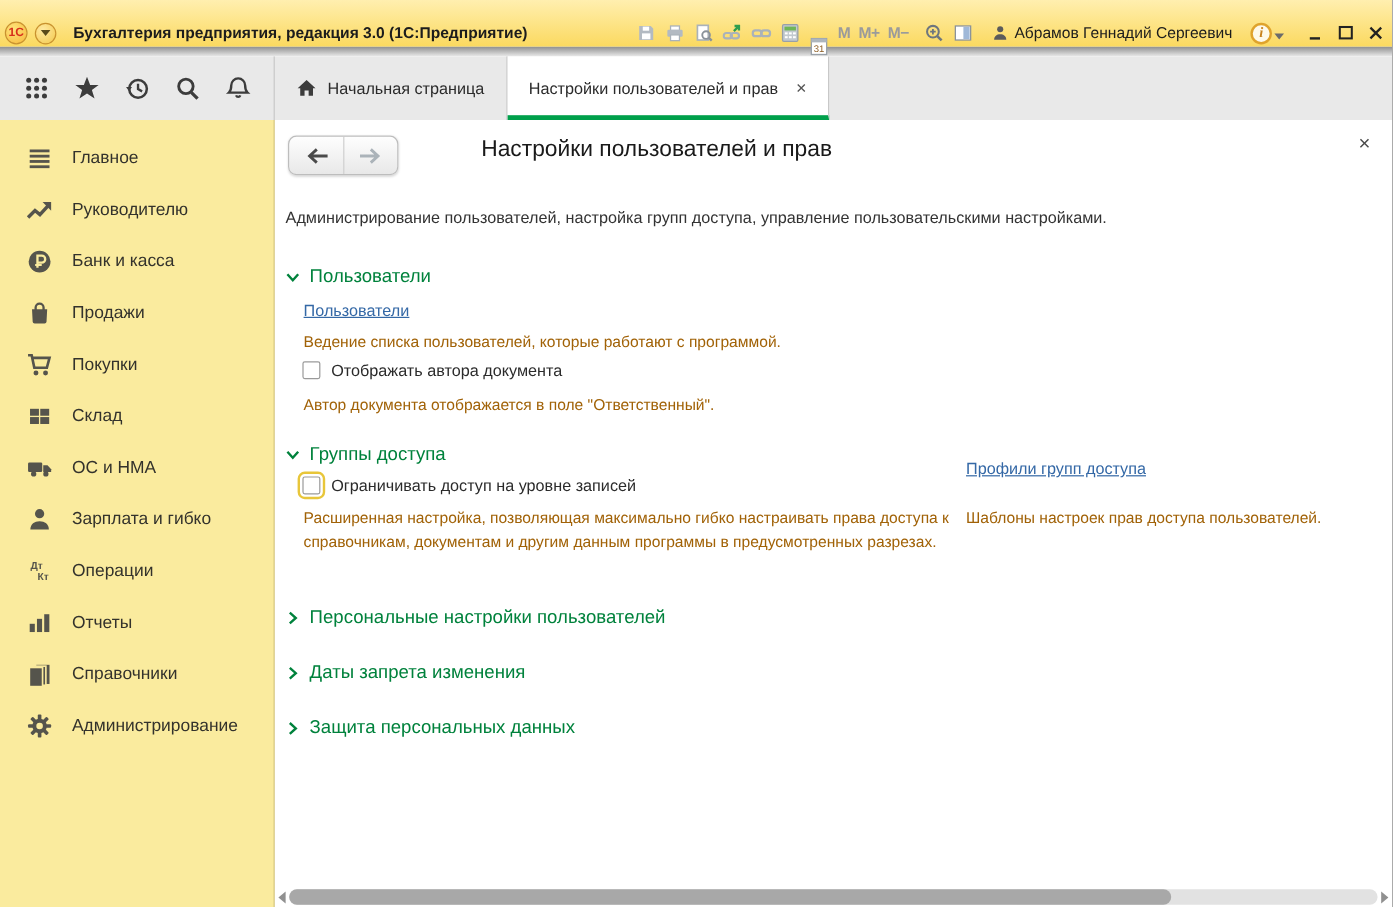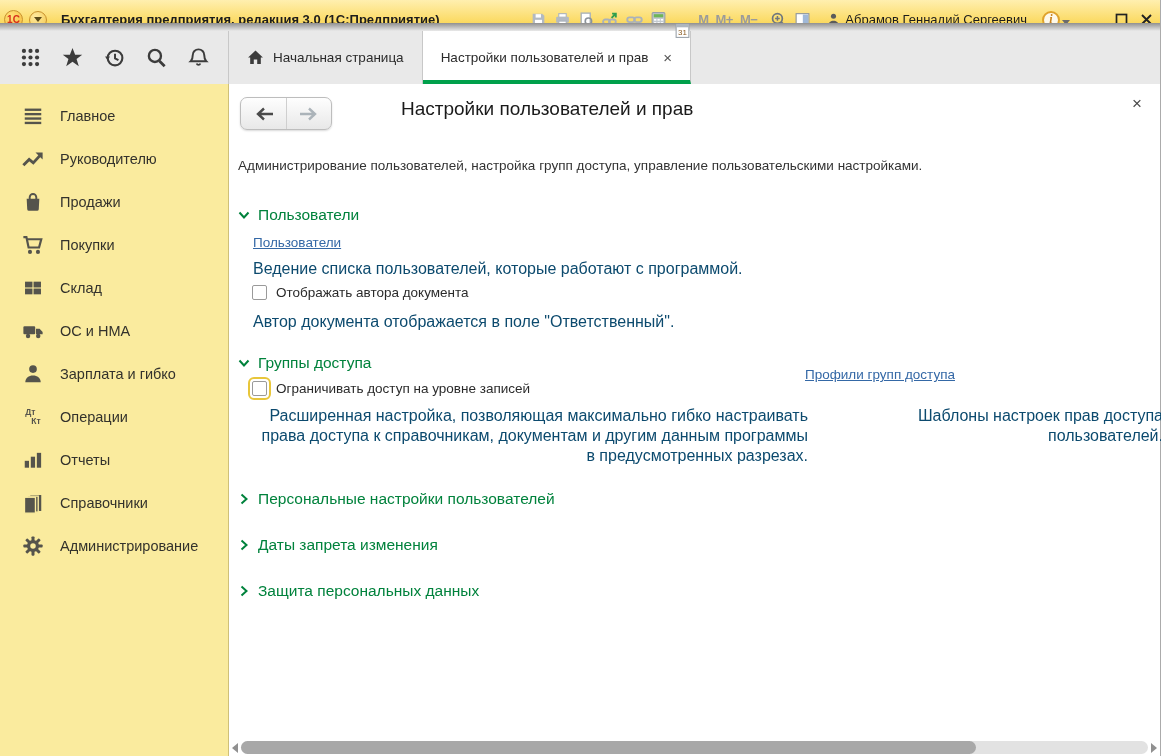--- a/index.html
+++ b/index.html
@@ -1,21 +1,21 @@
 <!DOCTYPE html>
 <html><head>
 <meta charset="utf-8">
 <style>
   * { margin:0; padding:0; box-sizing:border-box; }
   html,body { width:1161px; height:756px; }
   body { font-family:"Liberation Sans","DejaVu Sans",sans-serif; background:#fff; overflow:hidden; }
   .window { width:1161px; height:756px; display:flex; flex-direction:column; border-right:1px solid #ABABAB; }
 
   
-  .titlebar { height:23px; background:linear-gradient(#FFEFAF,#FBD95F); display:flex; align-items:center; padding:16px 6px 0 4px; flex:0 0 auto; }
+  .titlebar { height:39px; background:linear-gradient(#FFEFAF,#FBD95F); display:flex; align-items:center; padding:16px 6px 0 4px; flex:0 0 auto; }
   .logo-1c { width:19px; height:19px; border-radius:50%; background:radial-gradient(circle at 35% 30%,#FFE37A,#F6B93B); border:1px solid #C9922F; color:#D7301B; font-weight:bold; font-size:10px; display:flex; align-items:center; justify-content:center; }
   .drop-btn { width:18px; height:18px; margin-left:6px; border-radius:50%; background:radial-gradient(circle at 35% 30%,#FFE9A0,#F3C94E); border:1px solid #C9922F; display:flex; align-items:center; justify-content:center; }
   .drop-btn i { width:0; height:0; border-left:4px solid transparent; border-right:4px solid transparent; border-top:5px solid #5a4a1a; }
   .tb-title { font-size:13px; color:#1c1c1c; margin-left:14px; white-space:nowrap;font-weight:bold; }
   .tb-right { margin-left:auto; display:flex; align-items:center; gap:7px; }
   .tb-ic { width:17px; height:17px; display:flex; align-items:center; justify-content:center; }
   .tb-ic svg { width:17px; height:17px; }
   .tb-txt { font-size:13px; font-weight:bold; color:#9B9B9B; letter-spacing:-0.5px; }
   .tb-user { display:flex; align-items:center; gap:4px; margin-left:8px; }
   .tb-user-name { font-size:13px; color:#1c1c1c; white-space:nowrap; }
@@ -57,21 +57,21 @@
 
   .page-title { position:absolute; left:172px; top:14px; font-size:19px; color:#1a1a1a; white-space:nowrap; }
   .page-close { position:absolute; right:18px; top:10px; font-size:17px; color:#4a4a4a; cursor:pointer; }
 
   .subtitle { position:absolute; left:9px; top:74px; font-size:13.5px; color:#333; white-space:nowrap; }
 
   .sec-head { position:absolute; display:flex; align-items:center; gap:8px; cursor:pointer; font-size:15.5px; color:#00823C; white-space:nowrap; }
   .sec-head svg { width:12px; height:12px; flex:0 0 auto; }
 
   .lnk { font-size:13.5px; color:#3468A6; text-decoration:underline; cursor:pointer; white-space:nowrap; }
-  .desc { font-size:16px; color:#0c4a6e; line-height:20px;text-align:right; }
+  .desc { font-size:13px; color:#a16207; line-height:20px; }
   .abs { position:absolute; }
 
   .cb-row { position:absolute; display:flex; align-items:center; gap:9px; cursor:pointer; }
   .cb-box { width:15px; height:15px; background:#fff; border:1px solid #9a9a9a; border-radius:2px; flex:0 0 auto; }
   .cb-box.focused { outline:2px solid #E8C63A; outline-offset:2px; }
   .cb-label { font-size:13.5px; color:#2b2b2b; white-space:nowrap; }
 
   
   .hscroll { position:absolute; left:3px; right:3px; bottom:1px; height:15px; display:flex; align-items:center; gap:3px; }
   .hs-arrow { width:0; height:0; border-top:5px solid transparent; border-bottom:5px solid transparent; cursor:pointer; }
@@ -279,20 +279,30 @@
       <div class="sb-item">
         <span class="sb-ico">
             <svg viewBox="0 0 16 16">
               <polyline points="1,12.5 5.2,8.3 8.2,10.8 13.5,5" fill="none" stroke="#55544C" stroke-width="2.1"></polyline>
               <polygon points="9.8,3.2 15,3.2 15,8.4" fill="#55544C"></polygon>
             </svg>
           </span>
         <span class="sb-label">Руководителю</span>
       </div>
 
+      <div class="sb-item">
+        <span class="sb-ico">
+            <svg viewBox="0 0 16 16">
+              <circle cx="8" cy="8" r="6.6" fill="#55544C"></circle>
+              <path d="M6.7 11.8V4.4h2.6a2.1 2.1 0 0 1 0 4.2H6.7" fill="none" stroke="#FAEB9E" stroke-width="1.4"></path>
+              <path d="M5.3 10h4" stroke="#FAEB9E" stroke-width="1.2"></path>
+            </svg>
+          </span>
+        <span class="sb-label">Банк и касса</span>
+      </div>
 
       <div class="sb-item">
         <span class="sb-ico">
             <svg viewBox="0 0 16 16">
               <path d="M5.6 6.4V4.6a2.4 2.4 0 0 1 4.8 0v1.8" fill="none" stroke="#55544C" stroke-width="1.4"></path>
               <path d="M3.4 5.6h9.2l-.4 7.6a1.2 1.2 0 0 1-1.2 1.1H5a1.2 1.2 0 0 1-1.2-1.1z" fill="#55544C"></path>
             </svg>
           </span>
         <span class="sb-label">Продажи</span>
       </div>

